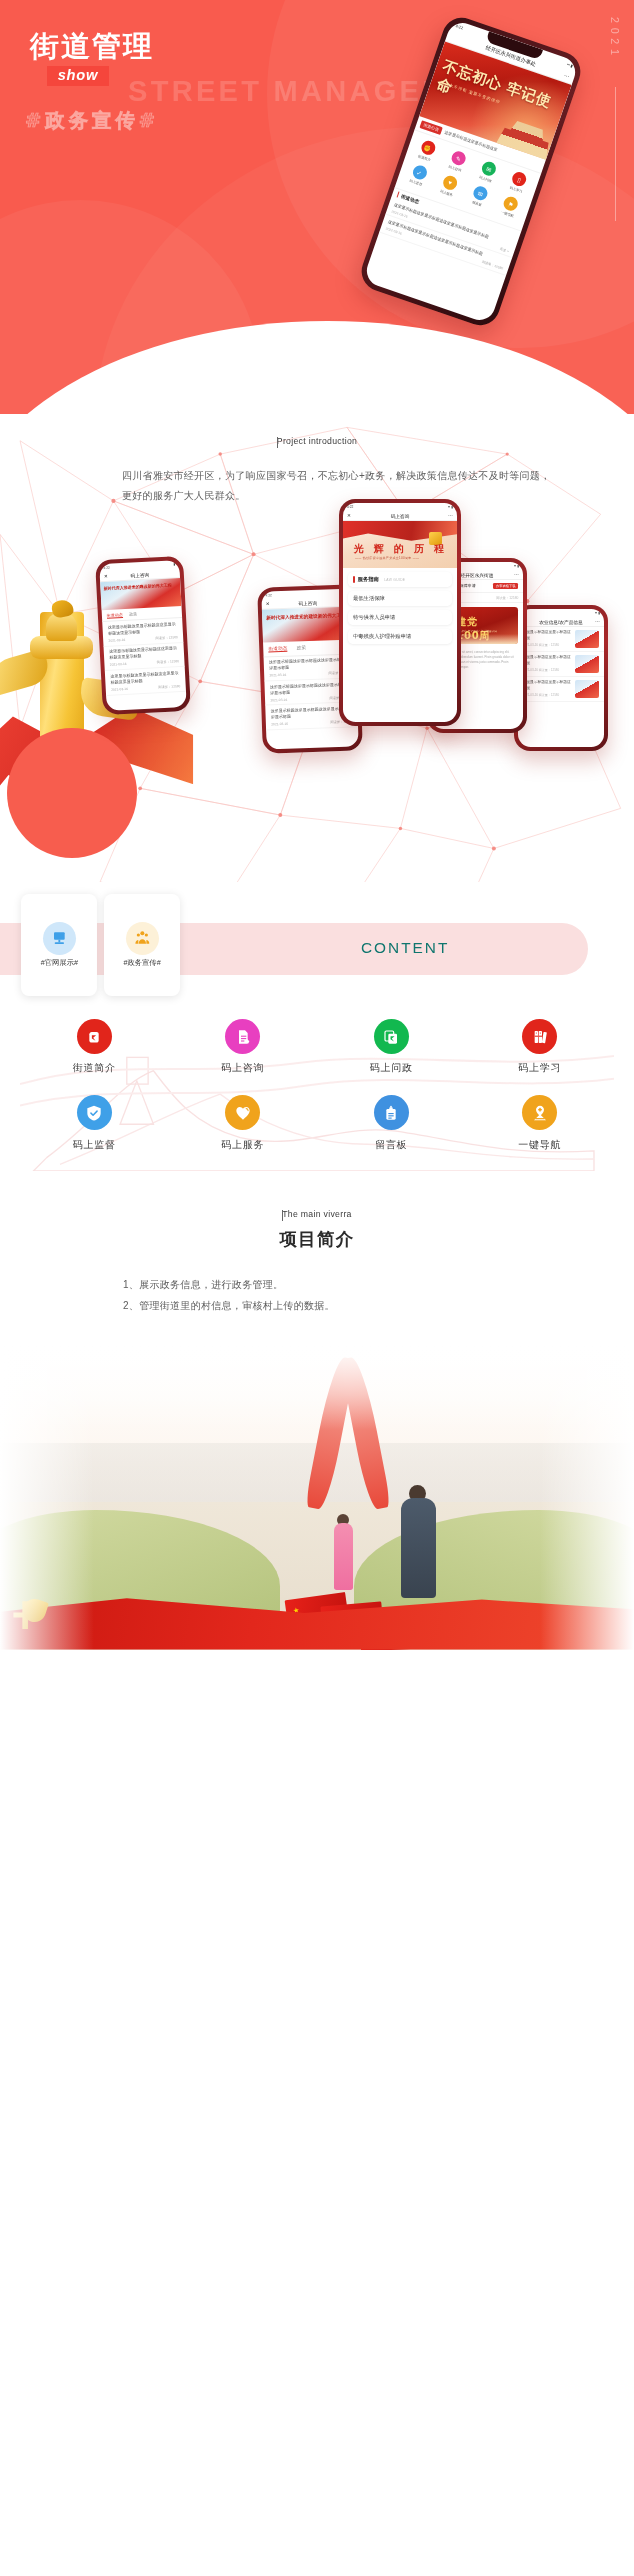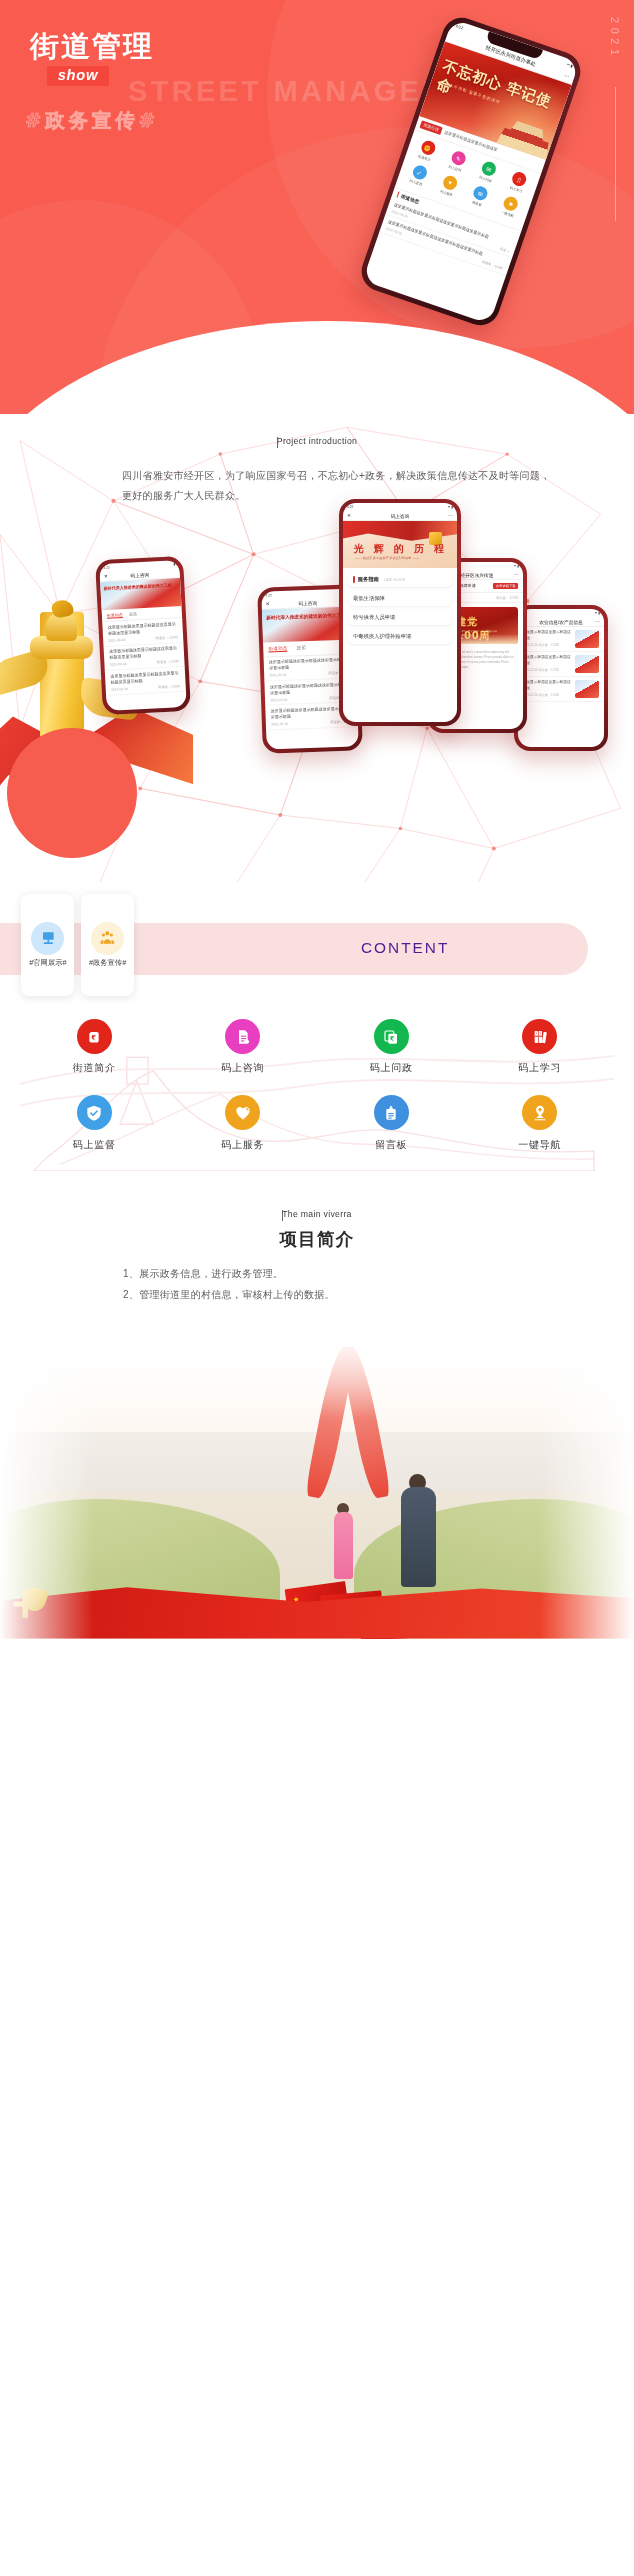--- a/index.html
+++ b/index.html
@@ -300,49 +300,49 @@
   .prod-item .im{width:24px;height:17.4px;border-radius:2px;background:linear-gradient(150deg,#cfe4f5 0%,#eaf3fb 45%,#d8302a 45%,#f0664a 100%);}
 
   
   .content-sec{position:relative; width:634px; padding-top:12px; padding-bottom:23px; background:#fff;}
   .content-band{
     position:absolute; left:0; top:41px; width:588px; height:52px;
     background:#fadfdf; border-radius: 0 40px 40px 0;
   }
   .badges{position:relative; z-index:3; display:flex; gap:6.7px; padding-left:21.4px;}
   .badge-card{
-    width:53px; height:102px; background:#fff; border-radius:8px;
+    width:76px; height:102px; background:#fff; border-radius:8px;
     box-shadow:0 1.3px 8px rgba(0,0,0,.10);
     display:flex; flex-direction:column; align-items:center; justify-content:center; gap:3px;
   }
   .badge-ic{width:33px;height:33px;border-radius:50%;display:flex;align-items:center;justify-content:center;}
   .badge-lb{font-size:7.3px;color:#3b3b3b;}
   .content-word{
     position:absolute; left:361px; top:57px; z-index:3;
-    font-size:15.4px; letter-spacing:2px; color:#4c1d95;
+    font-size:15.4px; letter-spacing:2px; color:#0f766e;
     font-family:"Liberation Sans", sans-serif;
   }
 
   
   .fn-grid-wrap{position:relative; margin-top:23px; padding:0 20px;}
   .mtn{
     position:absolute; left:20px; top:25px; width:594px; height:127px; z-index:1;
     opacity:.55;
   }
   .fn-grid{position:relative; z-index:3; display:grid; grid-template-columns:repeat(4,1fr); row-gap:20px;}
   .fn-cell{text-align:center;}
   .fn-ic{
     width:35px;height:35px;border-radius:50%;margin:0 auto 7.3px auto;
     display:flex;align-items:center;justify-content:center;
   }
   .fn-lb{font-size:10px;color:#3a3a3a;letter-spacing:0.7px;}
 
   
   .mf-sec{width:634px;background:#fff;padding-top:32px;padding-bottom:27px;}
-  .mf-list{width:468px;margin:12px auto 0 auto;padding-left:40px;}
+  .mf-list{width:468px;margin:23px auto 0 auto;padding-left:40px;}
   .mf-list .li{font-size:10px;color:#5c5c5c;line-height:2.1;letter-spacing:0.3px;}
 
   
   .footer-img{position:relative;width:634px;height:307px;overflow:hidden;background:#fff;}
   .fi-sky{position:absolute;inset:0;background:linear-gradient(to bottom,#ffffff 0%,#fdf6ef 40%,#f7efe6 100%);}
   .fi-water{position:absolute;left:0;right:0;top:100px;height:63px;background:linear-gradient(to bottom,#e9e6e0,#dedad4);opacity:.55;}
   .fi-ground{position:absolute;left:0;right:0;top:159px;bottom:0;background:linear-gradient(to bottom,#efe7d9,#e6dccb);}
   .fi-hedge-l{position:absolute;left:-27px;top:167px;width:307px;height:127px;border-radius:40% 60% 0 0;background:linear-gradient(160deg,#cfd99a,#a9bd6c);opacity:.85;}
   .fi-hedge-r{position:absolute;right:-27px;top:167px;width:307px;height:127px;border-radius:60% 40% 0 0;background:linear-gradient(200deg,#cfd99a,#a9bd6c);opacity:.85;}
   .fi-mon{position:absolute;left:307px;top:13.4px;width:87px;height:154px;}

